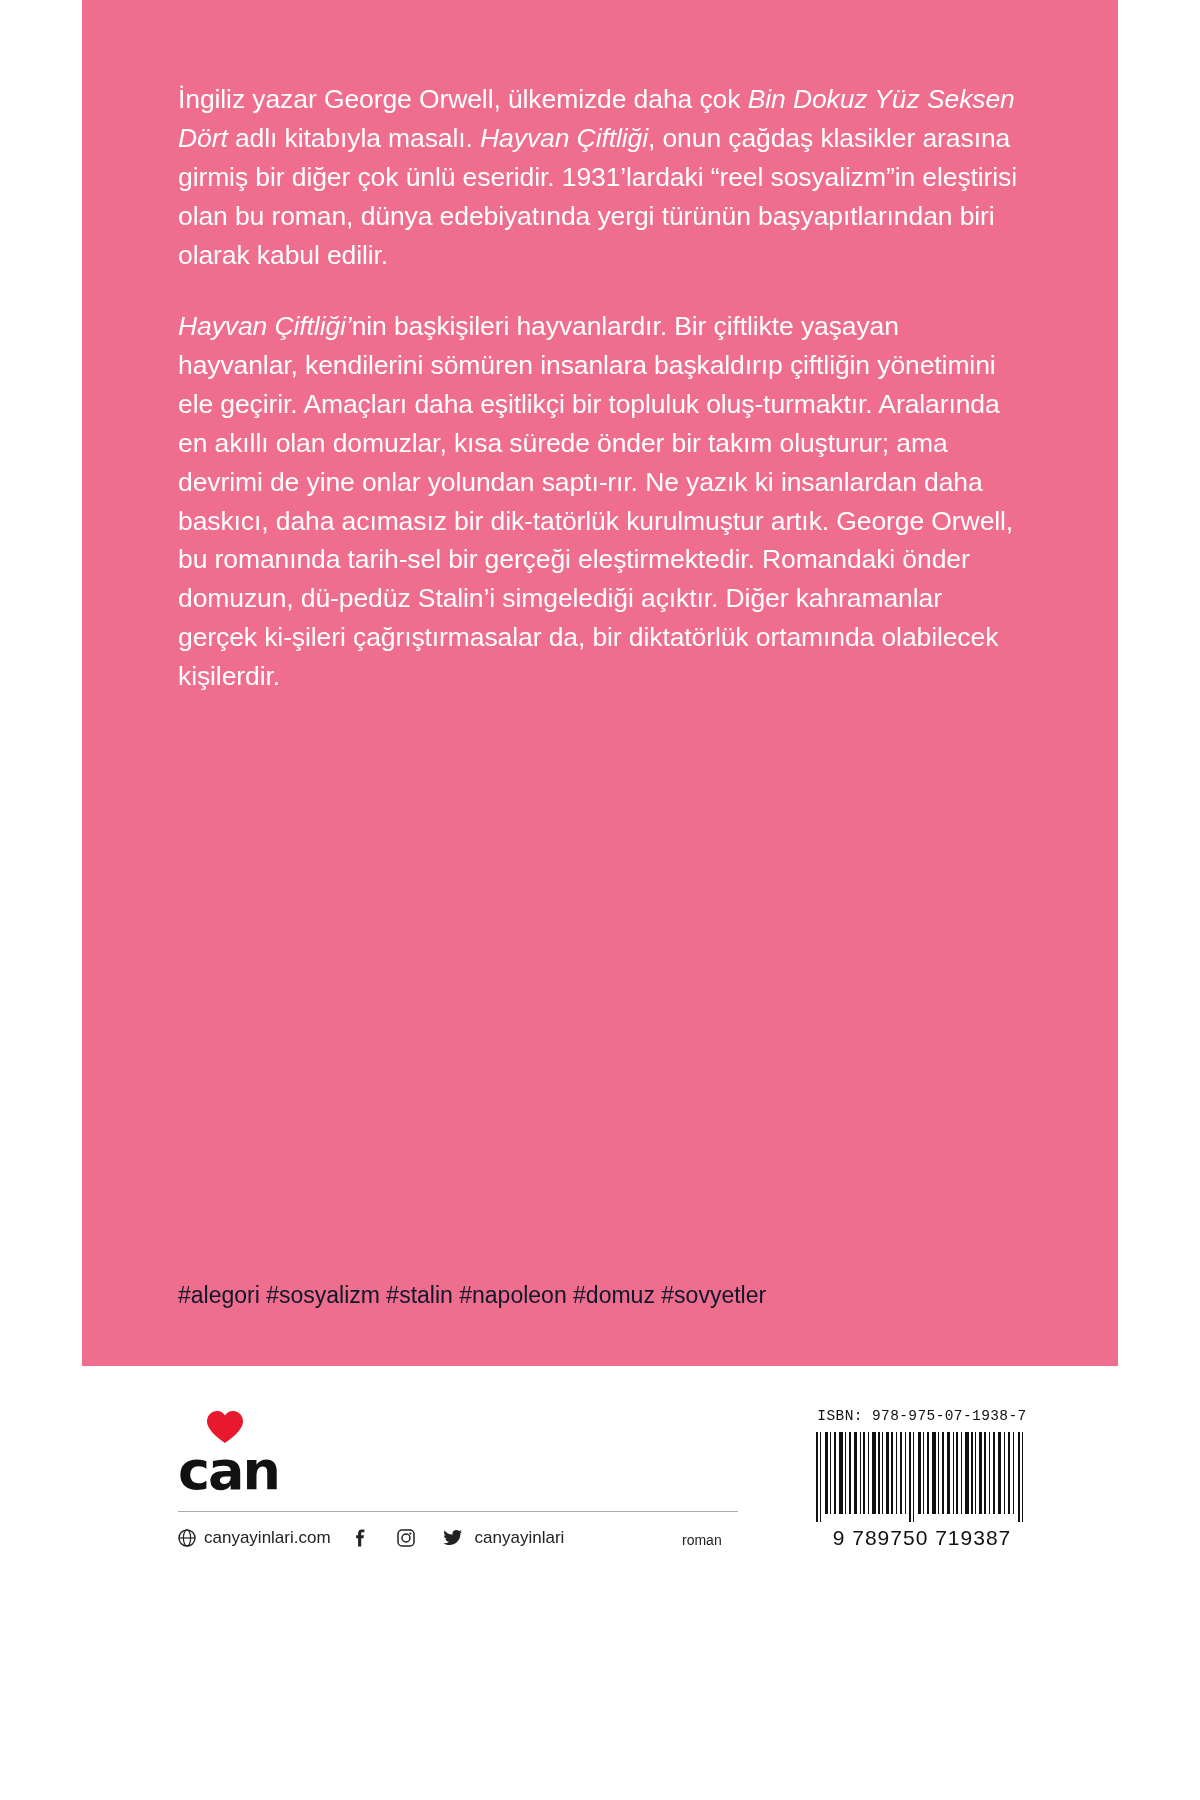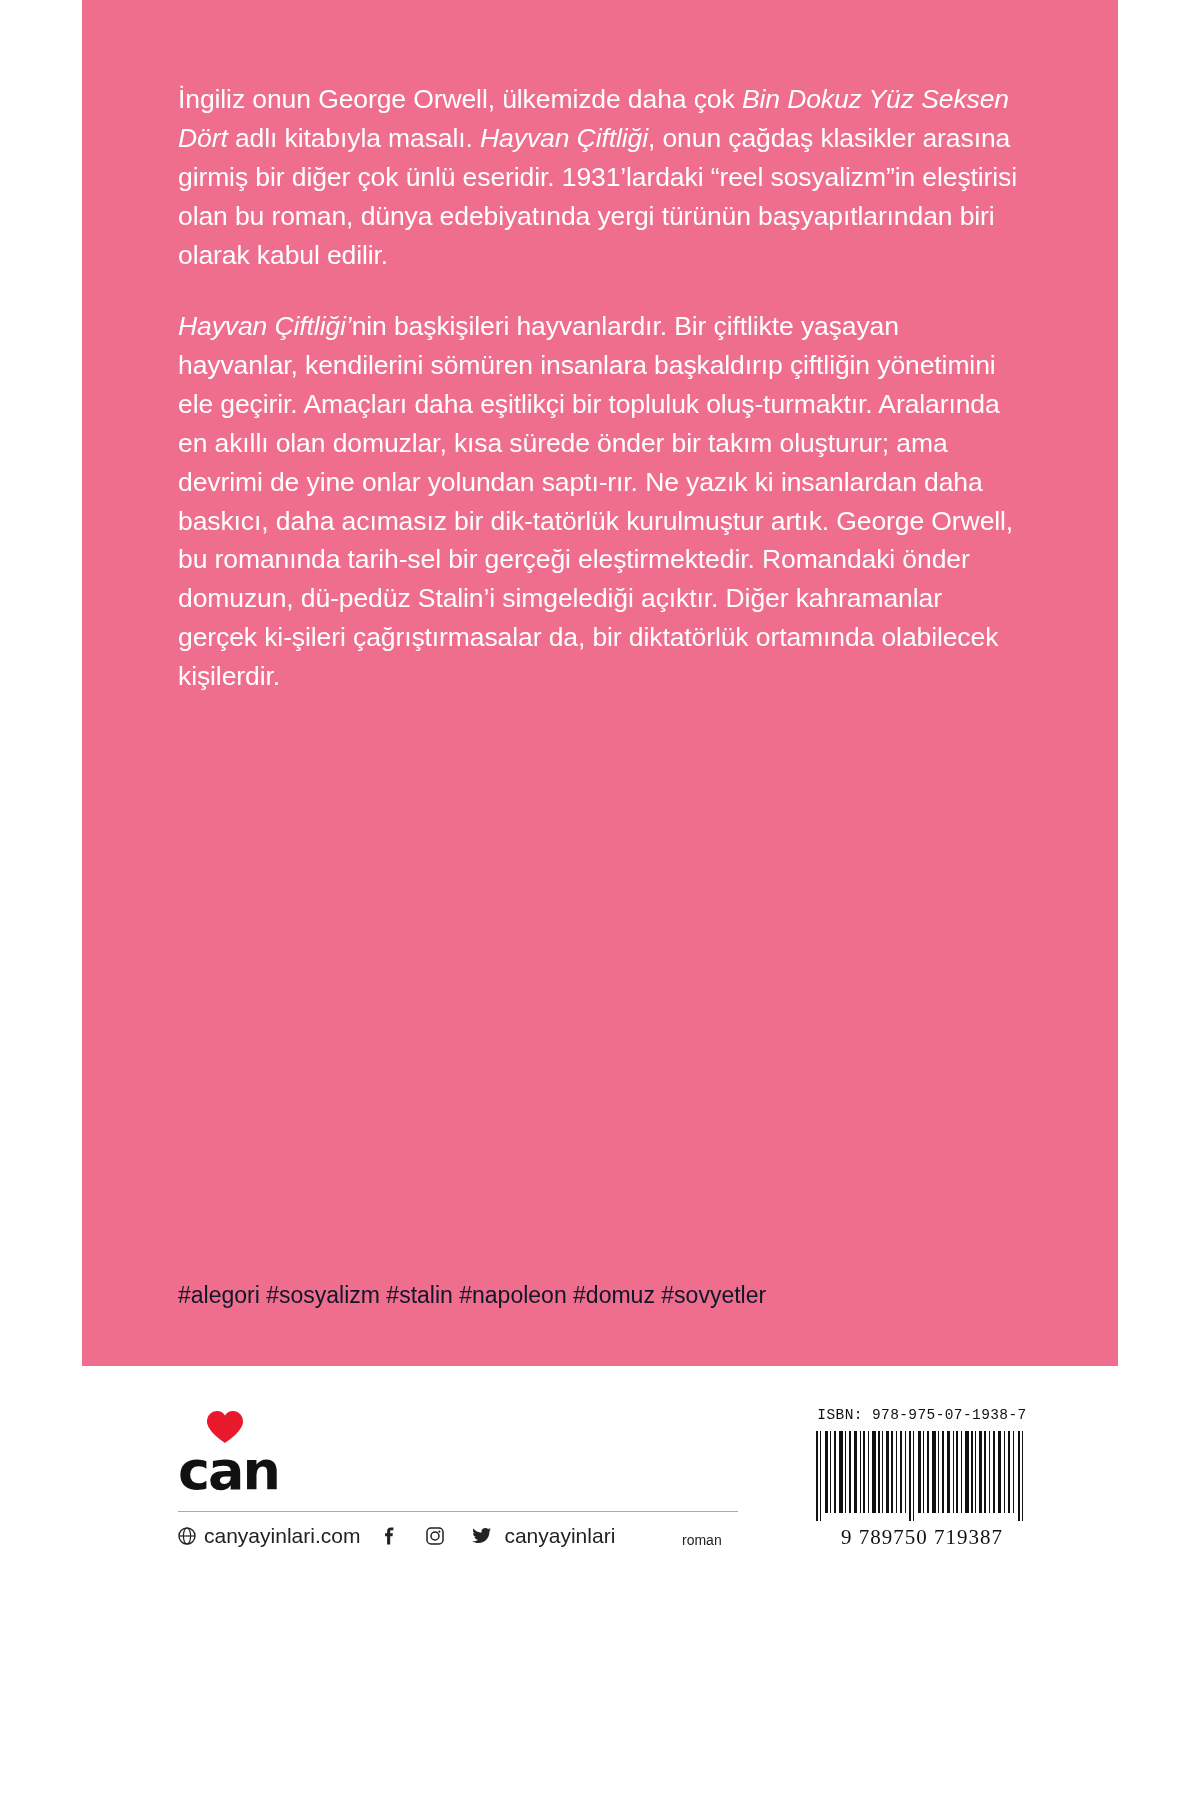--- a/index.html
+++ b/index.html
@@ -111,21 +111,21 @@
   .social-row .ic {
     display: inline-flex;
     align-items: center;
     justify-content: center;
     margin-right: 8px;
   }
   .social-row .sep {
     width: 20px;
   }
   .site-text, .handle-text {
-    font-size: 21px;
+    font-size: 17px;
     color: #222222;
   }
   .handle-text { margin-left: 4px; }
   .roman-label {
     position: absolute;
     left: 600px;
     bottom: 12px;
     font-size: 14px;
     color: #222222;
   }
@@ -146,35 +146,35 @@
   }
   .barcode {
     height: 96px;
     width: 220px;
     display: flex;
     align-items: flex-end;
     justify-content: center;
   }
   .barcode svg { display: block; }
   .barcode-digits {
-    font-family: Liberation Serif, serif;
+    font-family: Liberation Sans, sans-serif;
     font-size: 21px;
     color: #111111;
     letter-spacing: 1px;
     margin-top: 2px;
     white-space: nowrap;
   }
 </style>
 </head>
 <body>
 
 <div class="page">
 
   <div class="blurb">
-    <p class="para"><span>İngiliz onun George Orwell, ülkemizde daha çok </span><em>Bin Dokuz Yüz Seksen Dört</em><span> adlı kitabıyla masalı. </span><em>Hayvan Çiftliği</em><span>, onun çağdaş klasikler arasına girmiş bir diğer çok ünlü eseridir. 1931’lardaki “reel sosyalizm”in eleştirisi olan bu roman, dünya edebiyatında yergi türünün başyapıtlarından biri olarak kabul edilir.</span></p>
+    <p class="para"><span>İngiliz yazar George Orwell, ülkemizde daha çok </span><em>Bin Dokuz Yüz Seksen Dört</em><span> adlı kitabıyla masalı. </span><em>Hayvan Çiftliği</em><span>, onun çağdaş klasikler arasına girmiş bir diğer çok ünlü eseridir. 1931’lardaki “reel sosyalizm”in eleştirisi olan bu roman, dünya edebiyatında yergi türünün başyapıtlarından biri olarak kabul edilir.</span></p>
     <p class="para"><em>Hayvan Çiftliği’</em><span>nin başkişileri hayvanlardır. Bir çiftlikte yaşayan hayvanlar, kendilerini sömüren insanlara başkaldırıp çiftliğin yönetimini ele geçirir. Amaçları daha eşitlikçi bir topluluk oluş-turmaktır. Aralarında en akıllı olan domuzlar, kısa sürede önder bir takım oluşturur; ama devrimi de yine onlar yolundan saptı-rır. Ne yazık ki insanlardan daha baskıcı, daha acımasız bir dik-tatörlük kurulmuştur artık. George Orwell, bu romanında tarih-sel bir gerçeği eleştirmektedir. Romandaki önder domuzun, dü-pedüz Stalin’i simgelediği açıktır. Diğer kahramanlar gerçek ki-şileri çağrıştırmasalar da, bir diktatörlük ortamında olabilecek kişilerdir.</span></p>
   </div>
 
   <div class="tags">#alegori #sosyalizm #stalin #napoleon #domuz #sovyetler</div>
 
   <div class="black-bar"></div>
 
   <div class="footer-band">
 
     <div class="logo-block">

